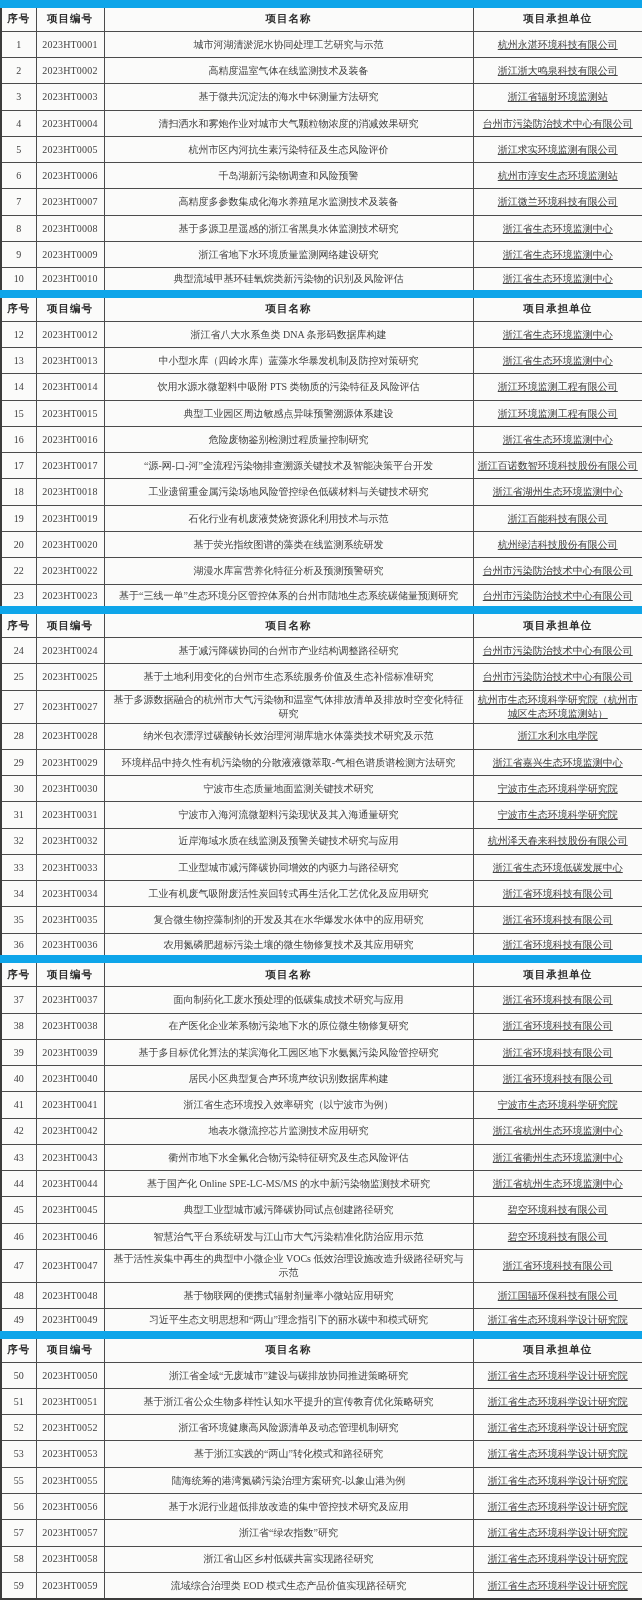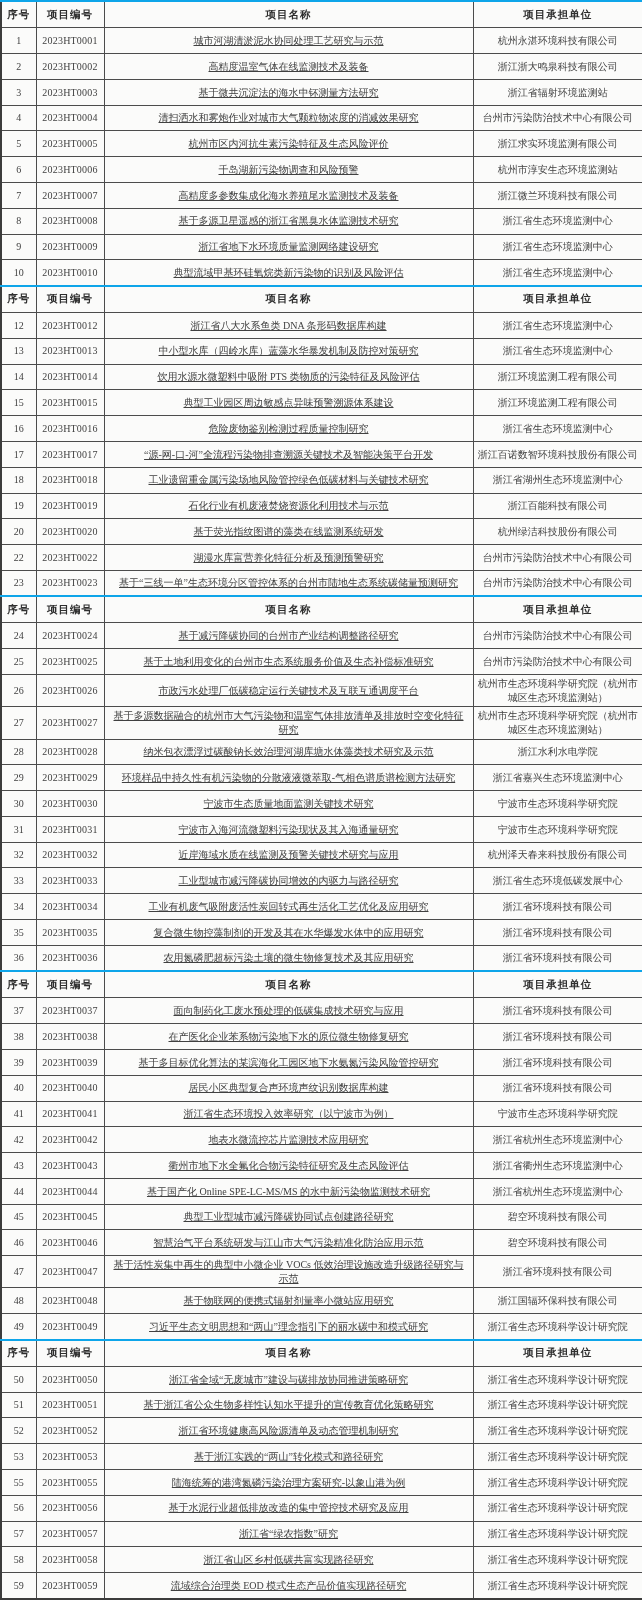--- a/index.html
+++ b/index.html
@@ -41,24 +41,24 @@
     word-break: break-word;
   }
   tr { height: 24px; }
   tr.header-row { height: 25px; }
   tr.header-row th {
     font-weight: bold;
     color: #2e2e2e;
     font-size: 10.5px;
     letter-spacing: 1px;
   }
-  tr.header-row td, tr.header-row th { border-top: 2px solid #0ea5e9; }
+  tr.header-row td, tr.header-row th { border-top: 8px solid #0ea5e9; }
   table.projects { border: 2px solid #3c3c3c; }
-  td.cell-name { padding: 1px 8px; text-decoration: underline; }
-  td.cell-org  { padding: 1px 3px; }
+  td.cell-name { padding: 1px 8px; }
+  td.cell-org  { padding: 1px 3px; text-decoration: underline; }
   td.cell-code { letter-spacing: 0.2px; }
 </style>
 </head>
 <body>
 
 <div class="page">
   <table class="projects">
     <colgroup>
       <col class="c-no">
         <col class="c-code">
@@ -216,26 +216,20 @@
           <td class="cell-name">基于减污降碳协同的台州市产业结构调整路径研究</td>
           <td class="cell-org">台州市污染防治技术中心有限公司</td>
         </tr>
         <tr>
           <td class="cell-no">25</td>
           <td class="cell-code">2023HT0025</td>
           <td class="cell-name">基于土地利用变化的台州市生态系统服务价值及生态补偿标准研究</td>
           <td class="cell-org">台州市污染防治技术中心有限公司</td>
         </tr>
         <tr>
-          <td class="cell-no">26</td>
-          <td class="cell-code">2023HT0026</td>
-          <td class="cell-name">市政污水处理厂低碳稳定运行关键技术及互联互通调度平台</td>
-          <td class="cell-org">杭州市生态环境科学研究院（杭州市城区生态环境监测站）</td>
-        </tr>
-        <tr>
           <td class="cell-no">27</td>
           <td class="cell-code">2023HT0027</td>
           <td class="cell-name">基于多源数据融合的杭州市大气污染物和温室气体排放清单及排放时空变化特征研究</td>
           <td class="cell-org">杭州市生态环境科学研究院（杭州市城区生态环境监测站）</td>
         </tr>
         <tr>
           <td class="cell-no">28</td>
           <td class="cell-code">2023HT0028</td>
           <td class="cell-name">纳米包衣漂浮过碳酸钠长效治理河湖库塘水体藻类技术研究及示范</td>
           <td class="cell-org">浙江水利水电学院</td>

